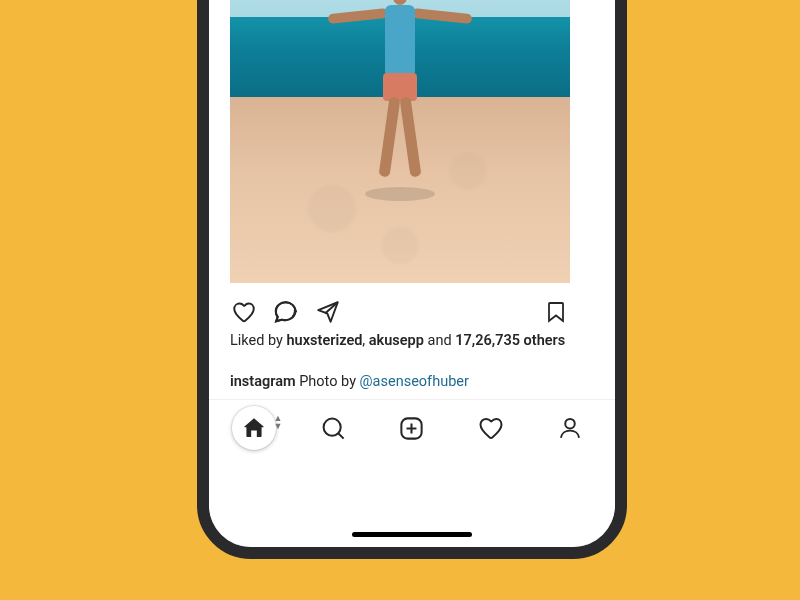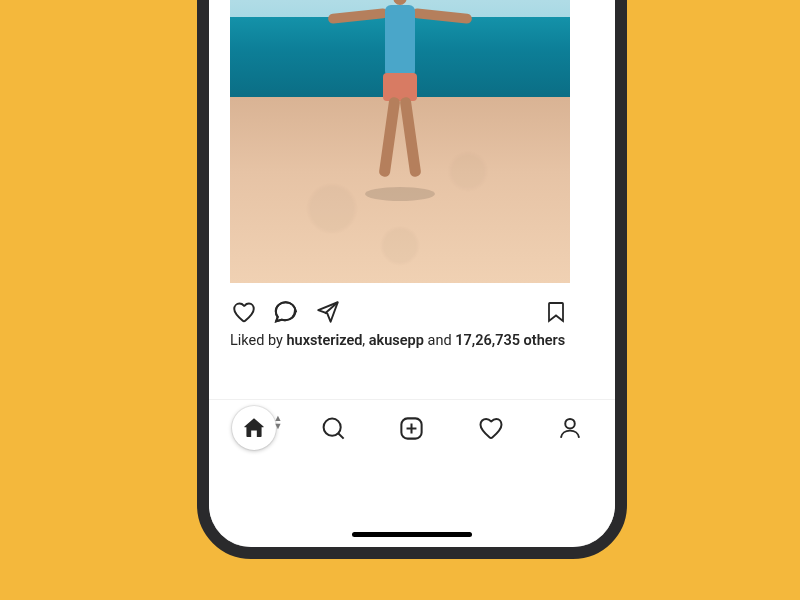--- a/index.html
+++ b/index.html
@@ -120,20 +120,23 @@
               <path d="M19 21 12 15.5 5 21V3.8C5 3.36 5.36 3 5.8 3h12.4c.44 0 .8.36.8.8V21Z"></path>
             </svg>
           </span>
         </div>
       </div>
 
       <div class="likes">
         <span>Liked by </span><b>huxsterized</b><span>, </span><b>akusepp</b><span> and </span><b>17,26,735</b><b> others</b>
       </div>
 
+      <div class="caption">
+        <span class="user">instagram</span><span> Photo by </span><span class="mention">@asenseofhuber</span>
+      </div>
 
       <div class="tabbar">
         <div class="tab active">
           <span class="updown">▲<br>▼</span>
           <span>
             <svg width="26" height="26" viewBox="0 0 24 24" fill="#262626">
               <path d="M3.2 10.6 12 3l8.8 7.6c.2.18.2.5 0 .68-.1.08-.22.12-.34.12H19v8.2c0 .44-.36.8-.8.8h-3.6v-6.2h-5.2V20.4H5.8c-.44 0-.8-.36-.8-.8V11.4H3.54c-.28 0-.5-.22-.5-.5 0-.14.06-.26.16-.34Z"></path>
             </svg>
           </span>
         </div>

